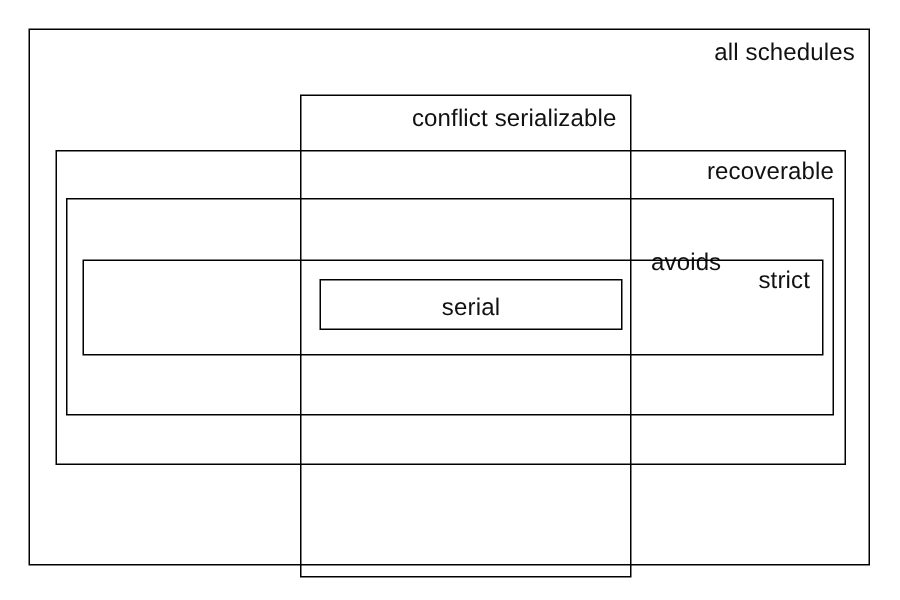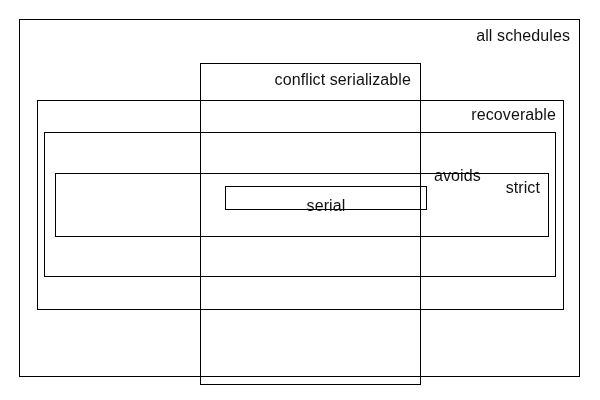--- a/index.html
+++ b/index.html
@@ -36,21 +36,21 @@
     line-height:19px;
     letter-spacing:0.1px;
   }
   
   .box-all        { left:19px;  top:19px;  width:561px; height:358px; }
   .box-view       { left:190px; top:30px;  width:241px; height:334px; }
   .box-conflict   { left:200px; top:63px;  width:221px; height:322px; }
   .box-recoverable{ left:37px;  top:100px; width:527px; height:210px; }
   .box-avoids     { left:44px;  top:132px; width:512px; height:145px; }
   .box-strict     { left:55px;  top:173px; width:494px; height:64px;padding-left:14px;  }
-  .box-serial     { left:213px; top:186px; width:202px; height:24px;margin-left:12px;  }
+  .box-serial     { left:213px; top:186px; width:202px; height:34px;  }
   
   .lbl-all        { right:9px; top:6px;  }
   .lbl-view       { right:9px; top:7px;  }
   .lbl-conflict   { right:9px; top:6px;  }
   .lbl-recoverable{ right:7px; top:4px;  }
   .lbl-avoids     { left:389px; top:1px;margin-top:32px; }
   .lbl-avoids span{ display:block; }
   .lbl-strict     { right:8px; top:4px;  }
   .lbl-serial     { left:0; right:0; top:9px; text-align:center; }
 </style>

